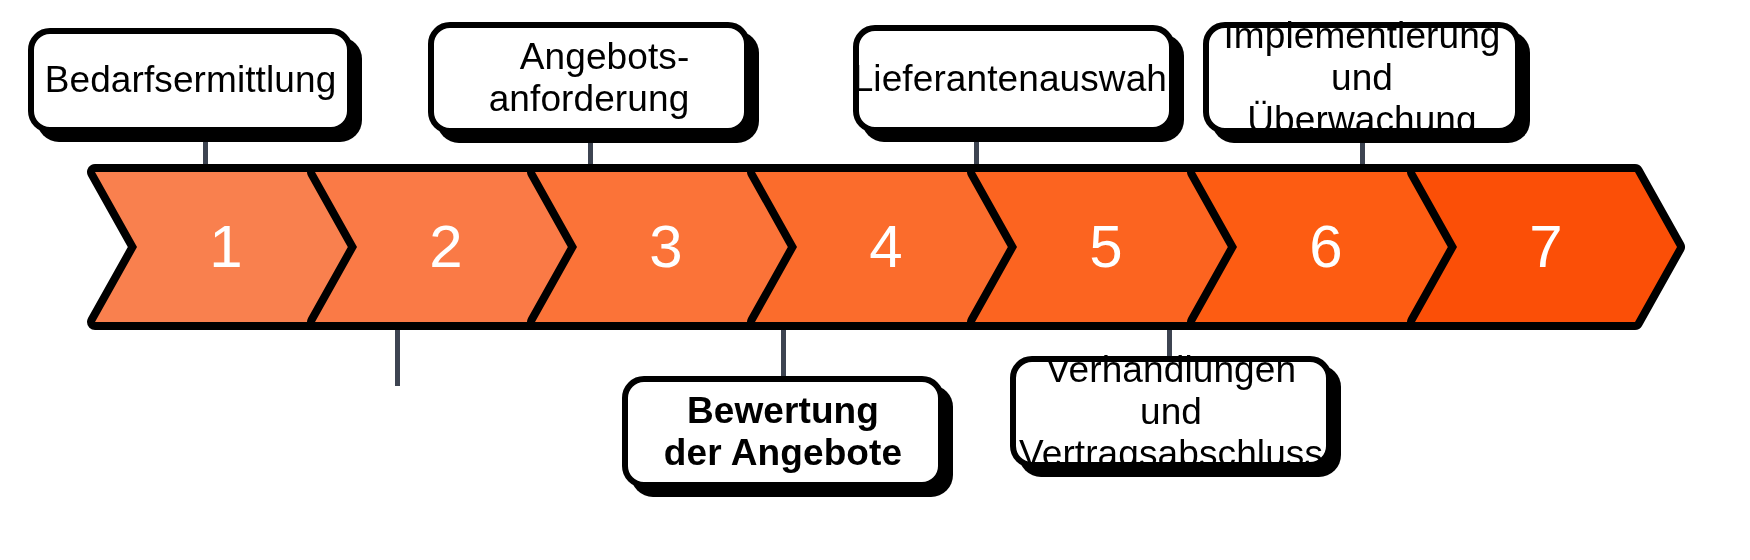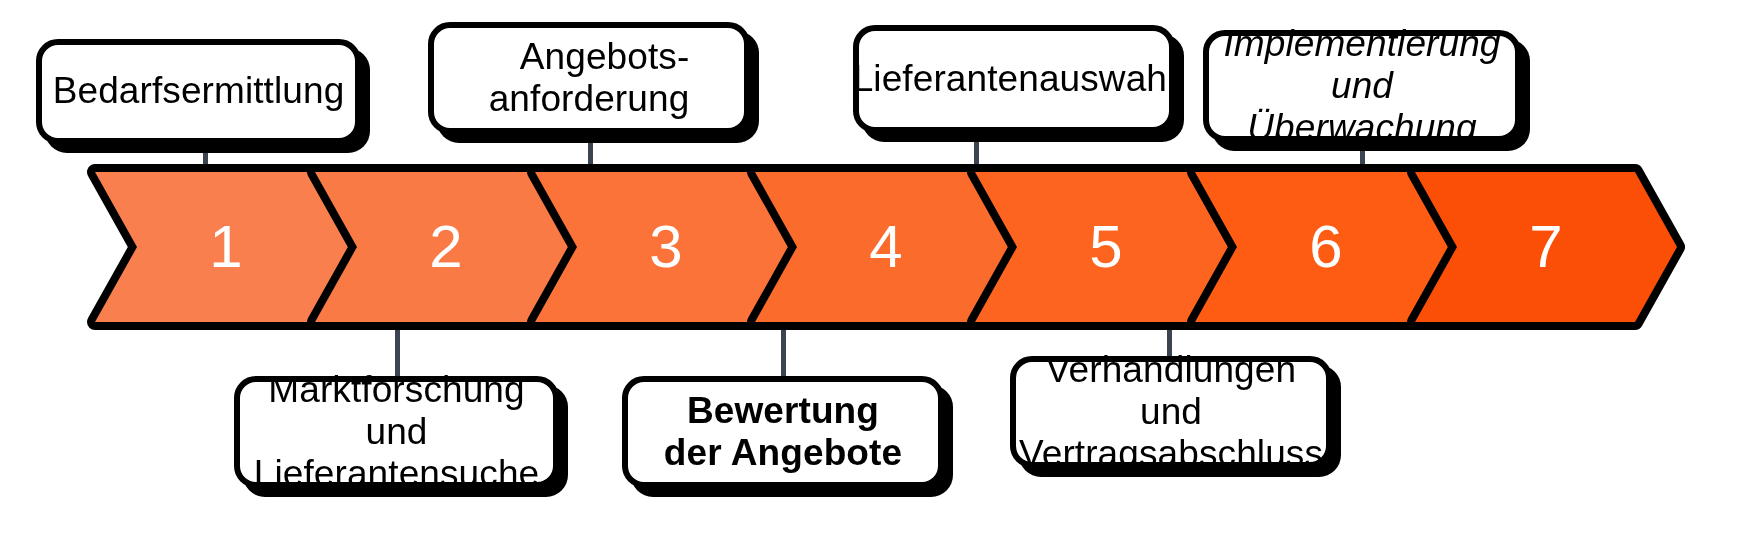--- a/index.html
+++ b/index.html
@@ -73,42 +73,38 @@
 <div id="stage">
 
   <div class="leader" style="left:203px; top:128px; height:74px;"></div>
   <div class="leader" style="left:395px; top:312px; height:74px;"></div>
   <div class="leader" style="left:588px; top:128px; height:74px;"></div>
   <div class="leader" style="left:781px; top:312px; height:74px;"></div>
   <div class="leader" style="left:974px; top:128px; height:74px;"></div>
   <div class="leader" style="left:1167px; top:312px; height:74px;"></div>
   <div class="leader" style="left:1360px; top:128px; height:74px;"></div>
 
-  <div class="callout" style="left:36px; top:28px; width:325px; height:105px;margin-top:11px;">
+  <div class="callout" style="left:28px; top:28px; width:325px; height:105px;">
     <span>Bedarfsermittlung</span>
   </div>
 
   <div class="callout" style="left:428px; top:22px; width:322px; height:112px;text-align:right;">
     <span>Angebots-
 anforderung</span>
   </div>
 
   <div class="callout" style="left:853px; top:25px; width:322px; height:108px;">
     <span>Lieferantenauswahl</span>
   </div>
 
-  <div class="callout" style="left:1203px; top:30px; width:318px; height:112px;font-style:italic;">
+  <div class="callout" style="left:1203px; top:22px; width:318px; height:112px;">
     <span>Implementierung
 und Überwachung</span>
   </div>
 
-  <div class="callout" style="left:234px; top:376px; width:325px; height:112px;">
-    <span>Marktforschung und
-Lieferantensuche</span>
-  </div>
 
   <div class="callout" style="left:622px; top:376px; width:322px; height:112px;font-weight:bold;">
     <span>Bewertung
 der Angebote</span>
   </div>
 
   <div class="callout" style="left:1010px; top:356px; width:322px; height:112px;">
     <span>Verhandlungen und
 Vertragsabschluss</span>
   </div>

